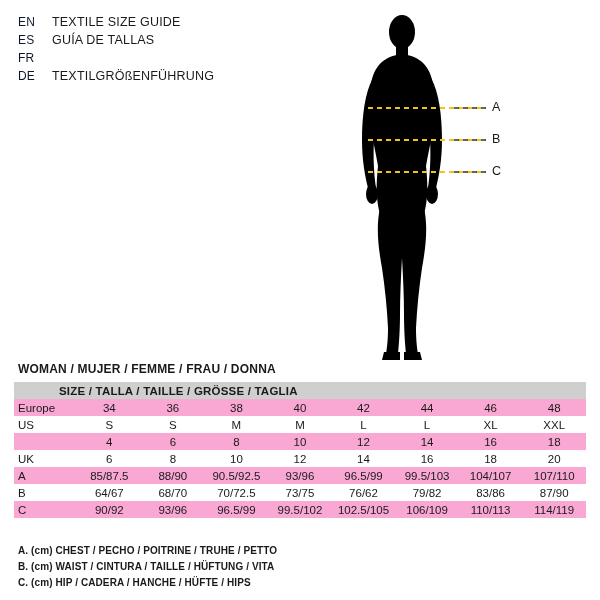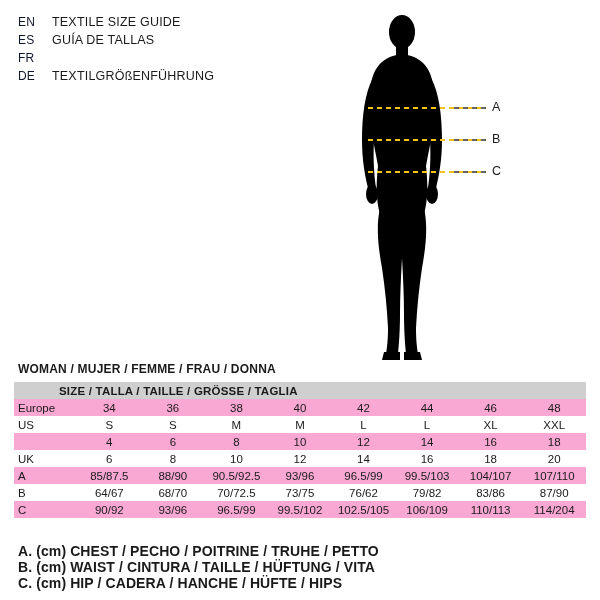--- a/index.html
+++ b/index.html
@@ -113,21 +113,21 @@
   }
 
   
   .legend {
     position: absolute;
     top: 543px;
     left: 18px;
     width: 560px;
   }
   .legend-line {
-    font-size: 14px;
+    font-size: 10px;
     font-weight: bold;
     letter-spacing: 0.1px;
     line-height: 16px;
     color: #1a1a1a;
   }
 </style>
 </head>
 <body>
 
 <div class="lang-block">
@@ -276,21 +276,21 @@
     </tr>
     <tr class="band-light">
       <td class="col-label">C</td>
       <td class="cell-v">90/92</td>
       <td class="cell-v">93/96</td>
       <td class="cell-v">96.5/99</td>
       <td class="cell-v">99.5/102</td>
       <td class="cell-v">102.5/105</td>
       <td class="cell-v">106/109</td>
       <td class="cell-v">110/113</td>
-      <td class="cell-v">114/204</td>
+      <td class="cell-v">114/119</td>
     </tr>
   </tbody>
 </table>
 
 <div class="legend">
   <div class="legend-line">A. (cm) CHEST / PECHO / POITRINE / TRUHE / PETTO</div>
   <div class="legend-line">B. (cm) WAIST / CINTURA / TAILLE / HÜFTUNG / VITA</div>
   <div class="legend-line">C. (cm) HIP / CADERA / HANCHE / HÜFTE / HIPS</div>
 </div>
 

